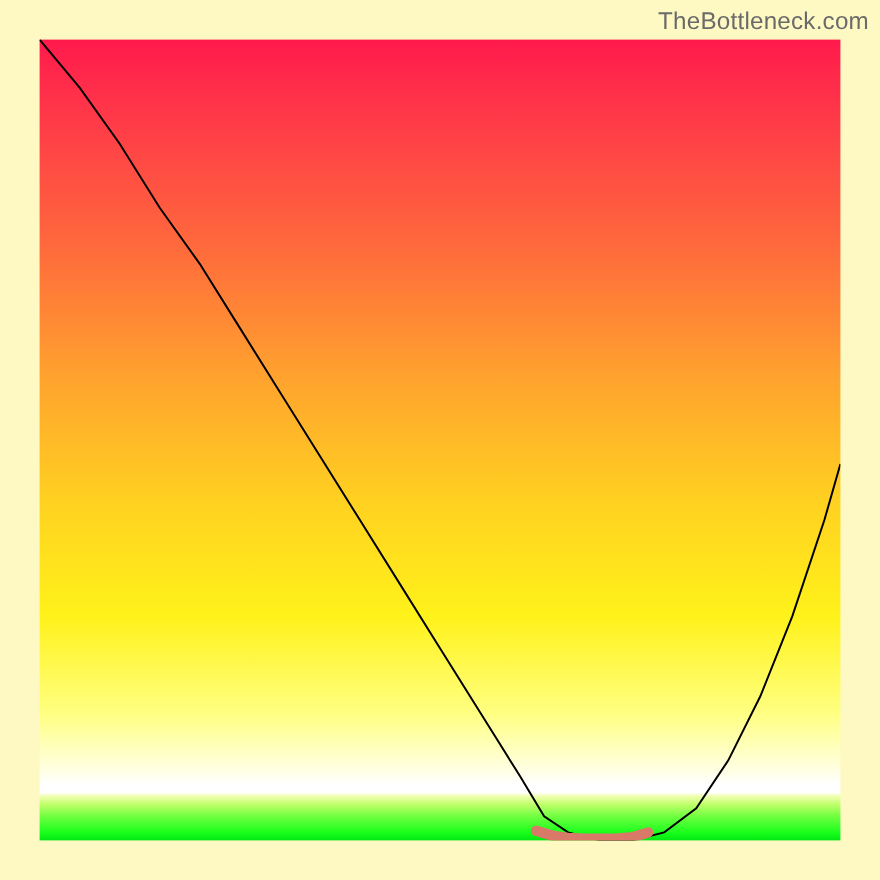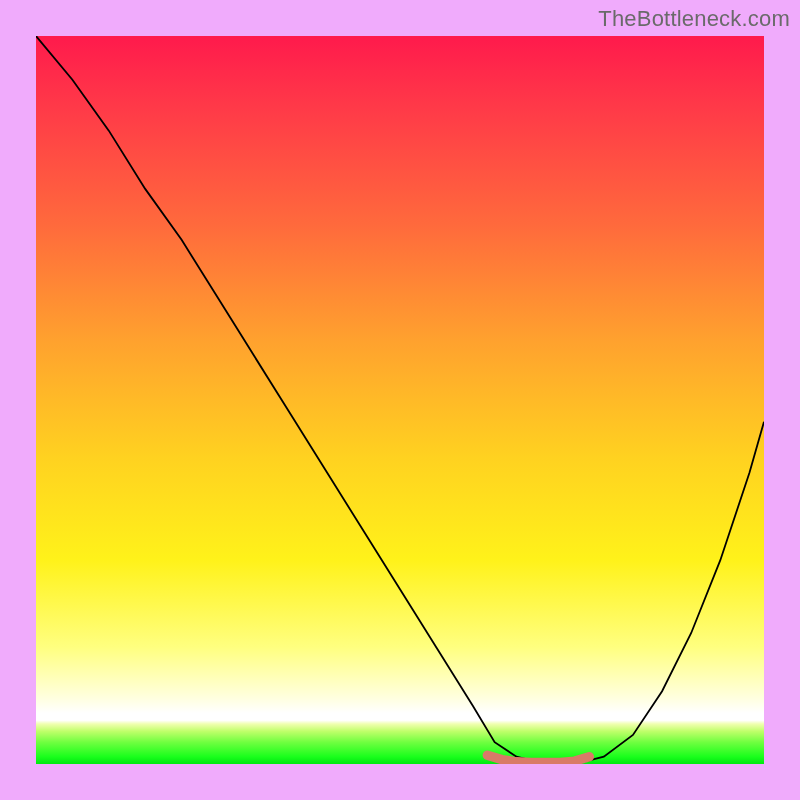--- a/index.html
+++ b/index.html
@@ -10,21 +10,21 @@
     background: #000;
     overflow: hidden;
     font-family: Arial, Helvetica, sans-serif;
   }
   .frame {
     position: absolute;
     left: 0;
     top: 0;
     width: 800px;
     height: 800px;
-    background: #f0abfc;
+    background: #fef9c3;
   }
   .plot {
     position: absolute;
     left: 36px;
     top: 36px;
     width: 728px;
     height: 728px;
     
     background:
       linear-gradient(to bottom,

